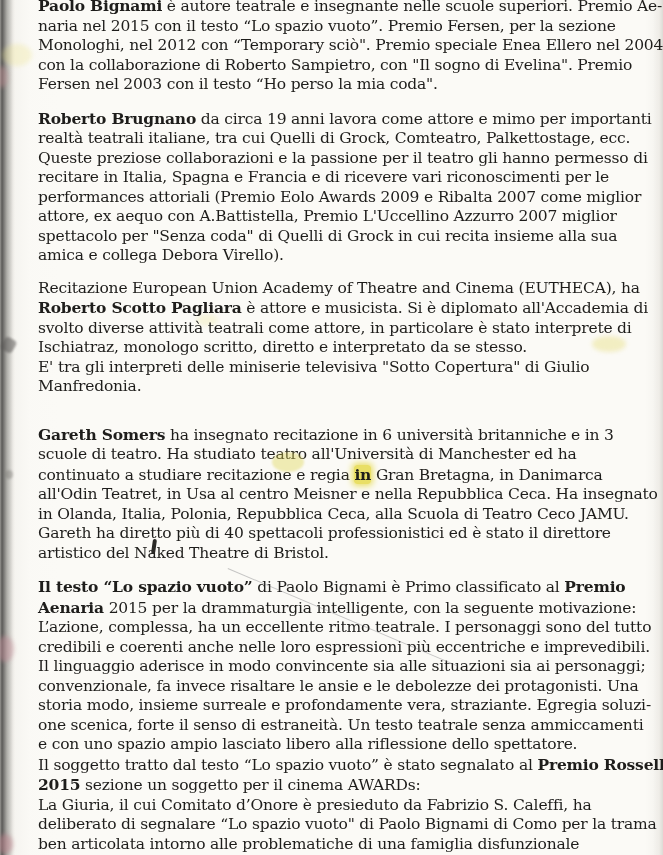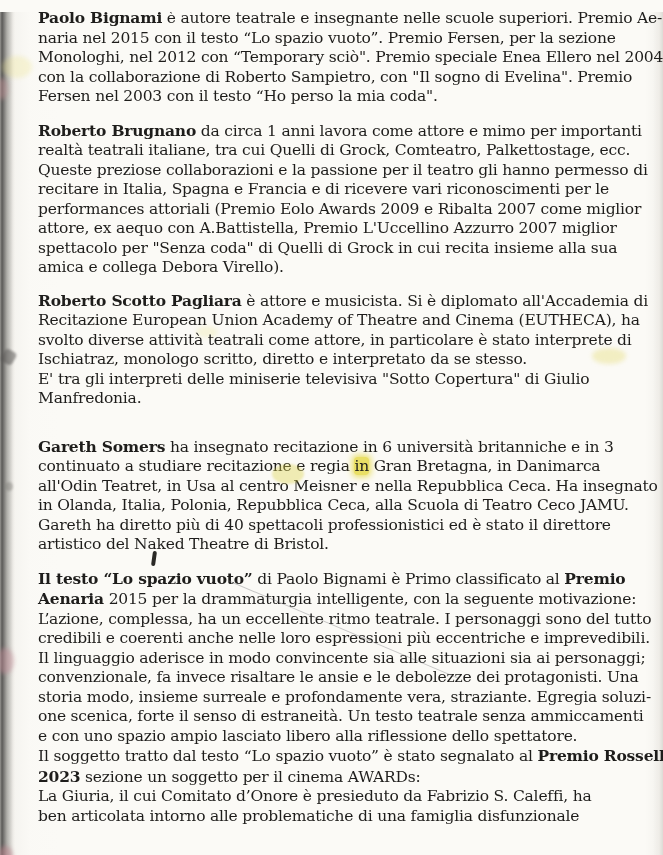--- a/index.html
+++ b/index.html
@@ -7,38 +7,38 @@
     width:663px;height:855px;overflow:hidden;position:relative;
     background:var(--paper,#fbfaf6);
     font-family:"DejaVu Serif","Liberation Serif",serif;
   }
   .page{
     position:absolute;inset:0;overflow:hidden;
     background:
       linear-gradient(90deg, rgba(210,208,200,0.25) 0px, rgba(245,244,240,0.1) 30px, rgba(0,0,0,0) 60px),
       linear-gradient(270deg, rgba(225,223,218,0.35) 0px, rgba(0,0,0,0) 18px),
       var(--paper,#fbfaf6);
-    margin-top: 12px;
   }
   .textcol{
     position:absolute;left:38px;top:-4px;right:0;
     color:var(--ink,#1e1d1b);
     font-size:15.5px;line-height:19.5px;letter-spacing:-0.2px;
   }
   .para{margin:0 0 13px 0;}
   .para:nth-child(1){margin-bottom:14px;}
   .para:nth-child(2){margin-bottom:13px;}
   .para:nth-child(3){margin-bottom:28px;}
   .para:nth-child(4){margin-bottom:14px;}
   .line{white-space:nowrap;}
   .bold{font-weight:700;}
   .hl{
     background:var(--hl,#e9df66);
     box-shadow:0 0 6px 2px var(--hl,#e9df66);
     border-radius:3px;
+    font-weight:bold;
   }
   
   .edge-left{
     position:absolute;left:0;top:0;width:15px;height:855px;
     background:linear-gradient(90deg,
       #8e8d89 0px,#4a4947 2px,#6f6e6b 4px,#a8a7a2 7px,
       #c9c8c3 10px,#eceae5 13px,rgba(0,0,0,0) 15px);
     opacity:.9;
   }
   .edge-right{
@@ -83,58 +83,60 @@
 
   <div class="textcol" id="paragraphs">
       <div class="para">
         <div class="line"><span class="bold">Paolo Bignami</span><span> è autore teatrale e insegnante nelle scuole superiori. Premio Ae-</span></div>
         <div class="line"><span>naria nel 2015 con il testo “Lo spazio vuoto”.  Premio Fersen, per la sezione</span></div>
         <div class="line"><span>Monologhi, nel 2012 con “Temporary sciò". Premio speciale Enea Ellero nel 2004,</span></div>
         <div class="line"><span>con la collaborazione di Roberto Sampietro, con "Il sogno di Evelina". Premio</span></div>
         <div class="line"><span>Fersen nel 2003 con il testo “Ho perso la mia coda".</span></div>
       </div>
       <div class="para">
-        <div class="line"><span class="bold">Roberto Brugnano</span><span> da circa 1 anni lavora come attore e mimo per importanti</span></div>
+        <div class="line"><span class="bold">Roberto Brugnano</span><span> da circa 19 anni lavora come attore e mimo per importanti</span></div>
         <div class="line"><span>realtà teatrali italiane, tra cui Quelli di Grock, Comteatro, Palkettostage, ecc.</span></div>
         <div class="line"><span>Queste preziose collaborazioni e la passione per il teatro gli hanno permesso di</span></div>
         <div class="line"><span>recitare in Italia, Spagna e Francia e di ricevere vari riconoscimenti per le</span></div>
         <div class="line"><span>performances attoriali (Premio Eolo Awards 2009 e Ribalta 2007 come miglior</span></div>
         <div class="line"><span>attore, ex aequo con A.Battistella, Premio L'Uccellino Azzurro 2007 miglior</span></div>
         <div class="line"><span>spettacolo per "Senza coda" di Quelli di Grock in cui recita insieme alla sua</span></div>
         <div class="line"><span>amica e collega Debora Virello).</span></div>
       </div>
       <div class="para">
+        <div class="line"><span>Recitazione European Union Academy of Theatre and Cinema (EUTHECA), ha</span></div>
         <div class="line"><span class="bold">Roberto Scotto Pagliara</span><span> è attore e musicista. Si è diplomato all'Accademia di</span></div>
-        <div class="line"><span>Recitazione European Union Academy of Theatre and Cinema (EUTHECA), ha</span></div>
         <div class="line"><span>svolto diverse attività teatrali come attore, in particolare è stato interprete di</span></div>
         <div class="line"><span>Ischiatraz, monologo scritto, diretto e interpretato da se stesso.</span></div>
         <div class="line"><span>E' tra gli interpreti delle miniserie televisiva "Sotto Copertura" di Giulio</span></div>
         <div class="line"><span>Manfredonia.</span></div>
       </div>
       <div class="para">
         <div class="line"><span class="bold">Gareth Somers</span><span> ha insegnato recitazione in 6 università britanniche e in 3</span></div>
+        <div class="line"><span>scuole di teatro. Ha studiato teatro all'Università di Manchester ed ha</span></div>
         <div class="line"><span>continuato a studiare recitazione e regia </span><span class="hl">in</span><span> Gran Bretagna, in Danimarca</span></div>
         <div class="line"><span>all'Odin Teatret, in Usa al centro Meisner e nella Repubblica Ceca. Ha insegnato</span></div>
         <div class="line"><span>in Olanda, Italia, Polonia, Repubblica Ceca, alla Scuola di Teatro Ceco JAMU.</span></div>
         <div class="line"><span>Gareth ha diretto più di 40 spettacoli professionistici ed è stato il direttore</span></div>
         <div class="line"><span>artistico del Naked Theatre di Bristol.</span></div>
       </div>
       <div class="para">
         <div class="line"><span class="bold">Il testo “Lo spazio vuoto”</span><span> di Paolo Bignami è Primo classificato al </span><span class="bold">Premio</span></div>
         <div class="line"><span class="bold">Aenaria</span><span> 2015 per la drammaturgia intelligente, con la seguente motivazione:</span></div>
         <div class="line"><span>L’azione, complessa, ha un eccellente ritmo teatrale. I personaggi sono del tutto</span></div>
         <div class="line"><span>credibili e coerenti anche nelle loro espressioni più eccentriche e imprevedibili.</span></div>
         <div class="line"><span>Il linguaggio aderisce in modo convincente sia alle situazioni sia ai personaggi;</span></div>
         <div class="line"><span>convenzionale, fa invece risaltare le ansie e le debolezze dei protagonisti. Una</span></div>
         <div class="line"><span>storia modo, insieme surreale e profondamente vera, straziante. Egregia soluzi-</span></div>
         <div class="line"><span>one scenica, forte il senso di estraneità. Un testo teatrale senza ammiccamenti</span></div>
         <div class="line"><span>e con uno spazio ampio lasciato libero alla riflessione dello spettatore.</span></div>
         <div class="line"><span>Il soggetto tratto dal testo “Lo spazio vuoto” è stato segnalato al </span><span class="bold">Premio Rosselli</span></div>
-        <div class="line"><span class="bold">2023</span><span> sezione un soggetto per il cinema AWARDs:</span></div>
+        <div class="line"><span class="bold">2015</span><span> sezione un soggetto per il cinema AWARDs:</span></div>
         <div class="line"><span> La Giuria, il cui Comitato d’Onore è presieduto da Fabrizio S. Caleffi,  ha</span></div>
+        <div class="line"><span>deliberato di segnalare “Lo spazio vuoto" di Paolo Bignami di Como per la trama</span></div>
         <div class="line"><span>ben articolata intorno alle problematiche di una famiglia disfunzionale</span></div>
       </div>
     </div>
 
   <div class="smudge smudge-yellow-a"></div>
   <div class="crease-line"></div>
   <div class="ink-mark"></div>
 </div>
 
 </body></html>

